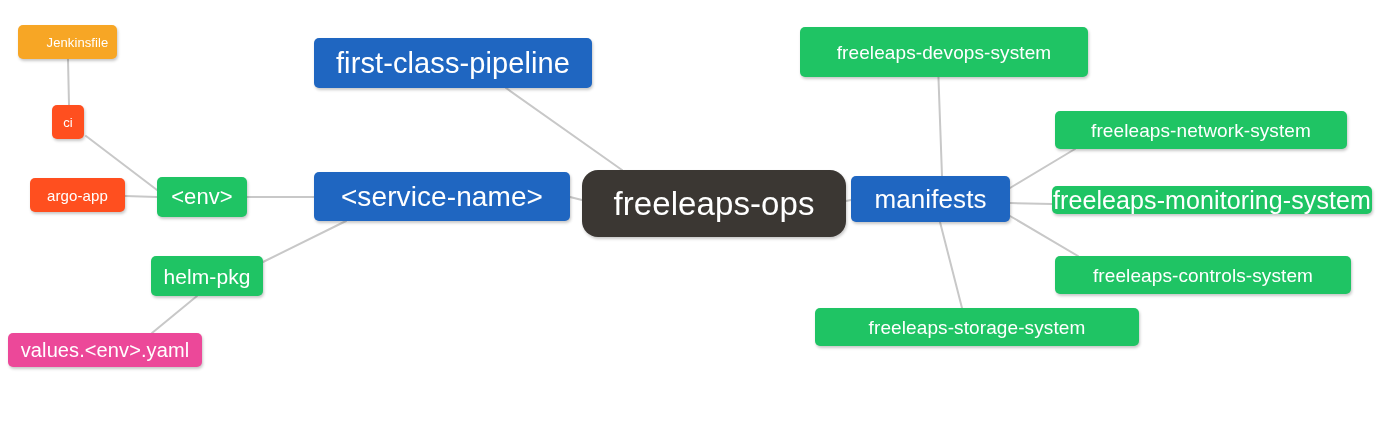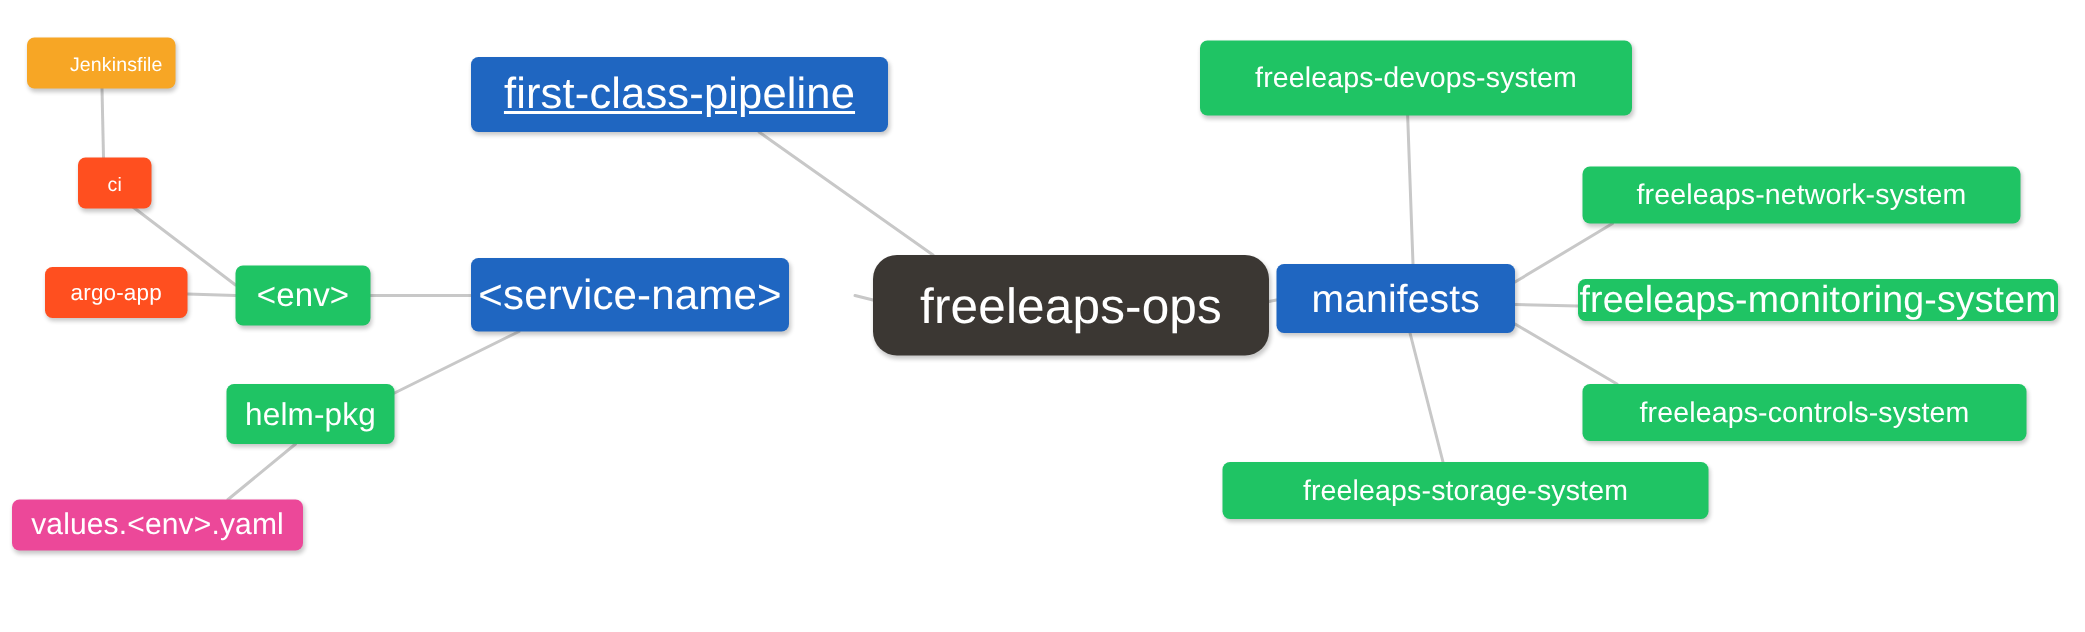--- a/index.html
+++ b/index.html
@@ -60,27 +60,27 @@
       <line x1="570" y1="197" x2="582" y2="200" stroke="#c8c8c8" stroke-width="2" stroke-linecap="round"></line>
       <line x1="846" y1="201" x2="851" y2="200" stroke="#c8c8c8" stroke-width="2" stroke-linecap="round"></line>
       <line x1="942" y1="176" x2="938" y2="65" stroke="#c8c8c8" stroke-width="2" stroke-linecap="round"></line>
       <line x1="1010" y1="188" x2="1075" y2="149" stroke="#c8c8c8" stroke-width="2" stroke-linecap="round"></line>
       <line x1="1010" y1="203" x2="1052" y2="204" stroke="#c8c8c8" stroke-width="2" stroke-linecap="round"></line>
       <line x1="1010" y1="216" x2="1078" y2="256" stroke="#c8c8c8" stroke-width="2" stroke-linecap="round"></line>
       <line x1="940" y1="222" x2="962" y2="308" stroke="#c8c8c8" stroke-width="2" stroke-linecap="round"></line>
     </svg>
   <div id="nodes">
       <div class="node" style="left: 18px; top: 25px; width: 99px; height: 34px; background: rgb(247, 166, 37); font-size: 13px; padding-left: 20px;">Jenkinsfile</div>
-      <div class="node" style="left: 52px; top: 105px; width: 49px; height: 34px; background: rgb(255, 79, 31); font-size: 13px;">ci</div>
+      <div class="node" style="left: 52px; top: 105px; width: 32px; height: 34px; background: rgb(255, 79, 31); font-size: 13px;">ci</div>
       <div class="node" style="left: 30px; top: 178px; width: 95px; height: 34px; background: rgb(255, 79, 31); font-size: 15px;">argo-app</div>
       <div class="node" style="left: 157px; top: 177px; width: 90px; height: 40px; background: rgb(31, 196, 100); font-size: 22px;">&lt;env&gt;</div>
       <div class="node" style="left: 151px; top: 256px; width: 112px; height: 40px; background: rgb(31, 196, 100); font-size: 21px;">helm-pkg</div>
       <div class="node" style="left: 8px; top: 333px; width: 194px; height: 34px; background: #ec4899; font-size: 20px;">values.&lt;env&gt;.yaml</div>
-      <div class="node" style="left: 314px; top: 38px; width: 278px; height: 50px; background: rgb(31, 102, 193); font-size: 29px; text-decoration: underline;">first-class-pipeline</div>
-      <div class="node" style="left: 314px; top: 172px; width: 212px; height: 49px; background: rgb(31, 102, 193); font-size: 28px;">&lt;service-name&gt;</div>
+      <div class="node" style="left: 314px; top: 38px; width: 278px; height: 50px; background: rgb(31, 102, 193); font-size: 29px;">first-class-pipeline</div>
+      <div class="node" style="left: 314px; top: 172px; width: 256px; height: 49px; background: rgb(31, 102, 193); font-size: 28px;">&lt;service-name&gt;</div>
       <div class="node root" style="left: 582px; top: 170px; width: 264px; height: 67px; background: rgb(59, 55, 51); font-size: 33px;">freeleaps-ops</div>
       <div class="node" style="left: 851px; top: 176px; width: 159px; height: 46px; background: rgb(31, 102, 193); font-size: 26px;">manifests</div>
       <div class="node" style="left: 800px; top: 27px; width: 288px; height: 50px; background: rgb(31, 196, 100); font-size: 19px;">freeleaps-devops-system</div>
       <div class="node" style="left: 1055px; top: 111px; width: 292px; height: 38px; background: rgb(31, 196, 100); font-size: 19px;">freeleaps-network-system</div>
       <div class="node" style="left: 1052px; top: 186px; width: 320px; height: 28px; background: rgb(31, 196, 100); font-size: 25px;">freeleaps-monitoring-system</div>
       <div class="node" style="left: 1055px; top: 256px; width: 296px; height: 38px; background: rgb(31, 196, 100); font-size: 19px;">freeleaps-controls-system</div>
       <div class="node" style="left: 815px; top: 308px; width: 324px; height: 38px; background: rgb(31, 196, 100); font-size: 19px;">freeleaps-storage-system</div>
     </div>
 </div>
 

